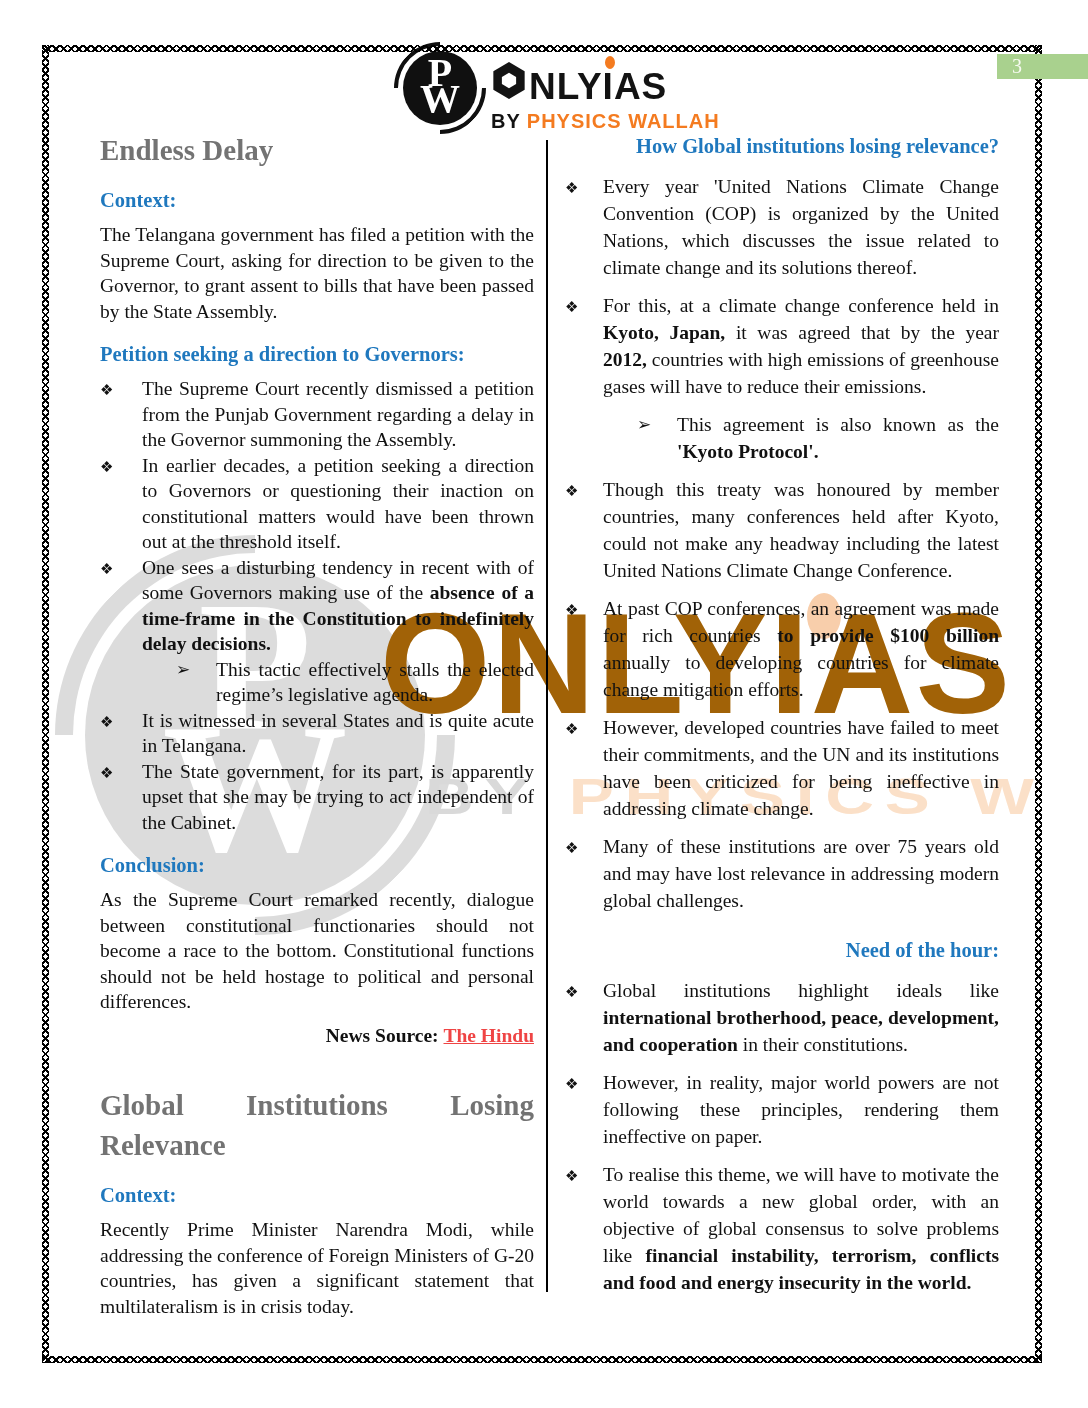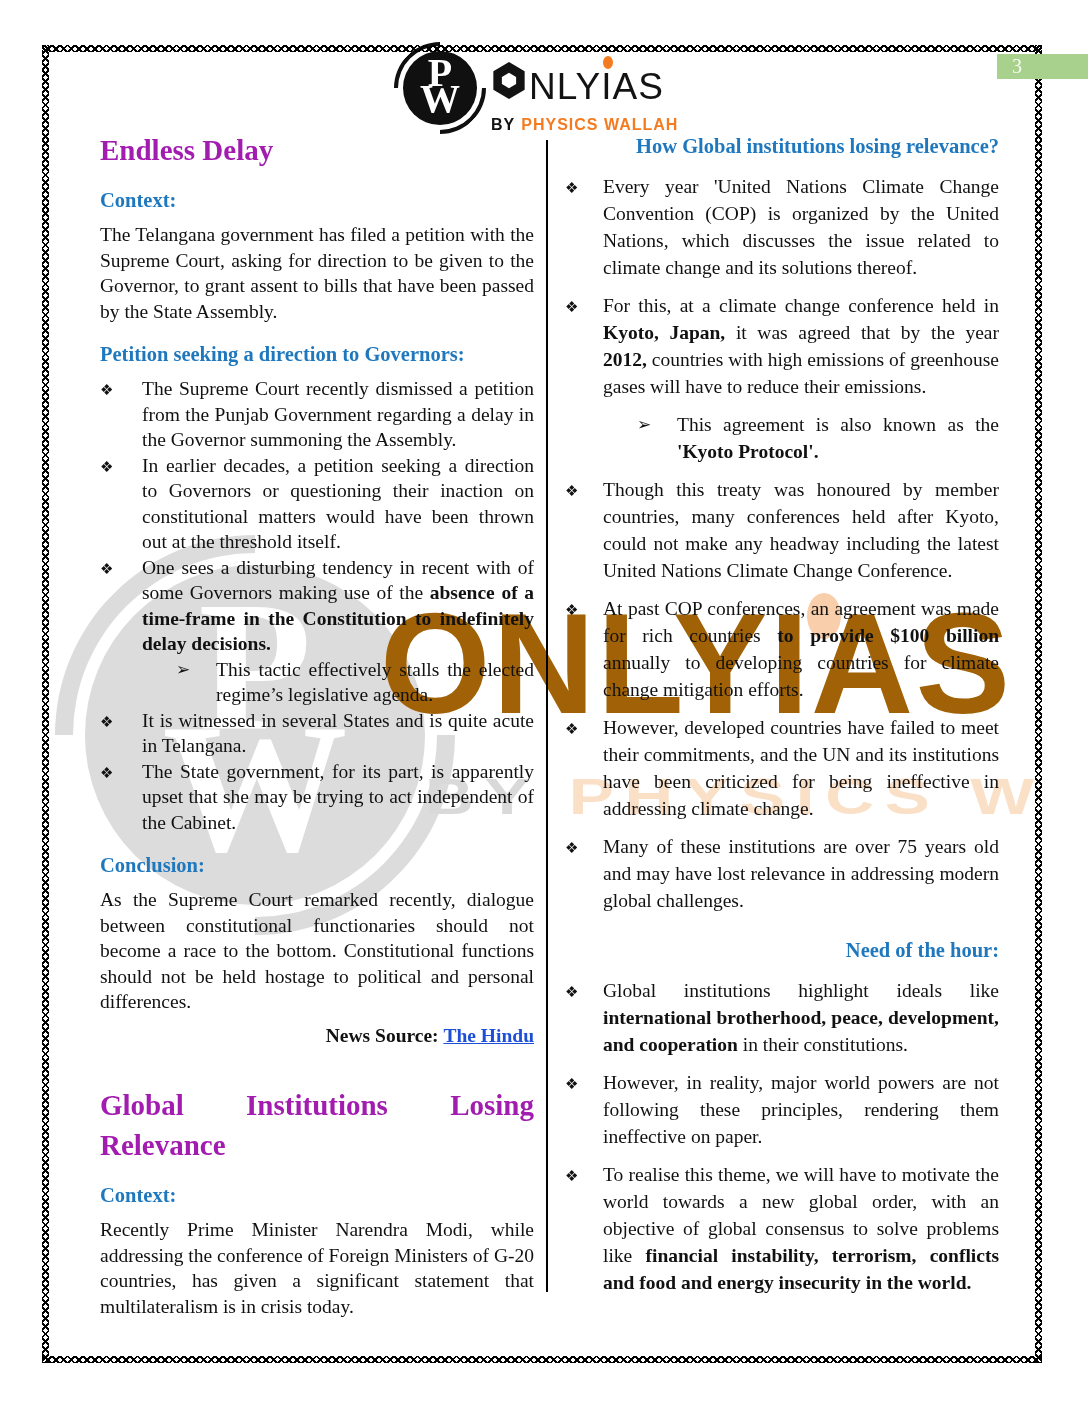--- a/index.html
+++ b/index.html
@@ -23,26 +23,26 @@
   .logo{position:absolute;left:393px;top:46px;display:flex;align-items:flex-start;z-index:2;}
   .logo-disc{position:relative;width:74px;height:74px;margin:5px 14px 0 10px;border-radius:50%;background:#101010;}
   .logo-disc::before{content:"";position:absolute;inset:-9px;border-radius:50%;
          border:4px solid #101010;border-left-color:transparent;border-right-color:transparent;
          transform:rotate(-45deg);}
   .logo-disc .lp,.logo-disc .lw{position:absolute;left:0;width:100%;text-align:center;color:#fff;
          font-family:"Liberation Serif",serif;font-weight:bold;line-height:1;}
   .logo-disc .lp{top:2px;font-size:40px;}
   .logo-disc .lw{top:28px;font-size:40px;}
   .brand-line{display:flex;align-items:flex-end;font-family:"Liberation Sans",sans-serif;
-         font-weight:normal;font-size:37px;letter-spacing:1px;color:#131313;line-height:1;margin-top:16px;}
+         font-weight:bold;font-size:37px;letter-spacing:1px;color:#131313;line-height:1;margin-top:16px;}
   .hexo{margin-right:2px;display:inline-block;}
   .brand-i{position:relative;display:inline-block;}
   .idot{position:absolute;left:2px;top:-12px;width:10px;height:13px;border-radius:50%;background:#f47b20;}
-  .byline{font-family:"Liberation Sans",sans-serif;font-weight:bold;font-size:16px;
-         letter-spacing:1px;margin-top:11px;color:#131313;}
+  .byline{font-family:"Liberation Sans",sans-serif;font-weight:bold;font-size:20px;
+         letter-spacing:1px;margin-top:5px;color:#131313;}
   .byline .pwname{color:#f47b20;margin-left:6px;}
 
   
   .wm{position:absolute;left:50px;top:53px;right:48px;bottom:54px;overflow:hidden;z-index:0;}
   .wm-disc{position:absolute;left:35px;top:512px;width:340px;height:340px;border-radius:50%;background:#dcdcdc;}
   .wm-disc::before{content:"";position:absolute;inset:-30px;border-radius:50%;
          border:18px solid #dcdcdc;border-left-color:transparent;border-right-color:transparent;transform:rotate(-45deg);}
   .wm-disc .wm-p,.wm-disc .wm-w{position:absolute;left:0;width:100%;text-align:center;color:#fff;
          font-family:"Liberation Serif",serif;font-weight:bold;line-height:1;}
   .wm-disc .wm-p{top:8px;font-size:185px;}
@@ -56,40 +56,40 @@
   .wm-byline .wm-pwtext{color:#fbe0c8;}
 
   
   .divider{position:absolute;left:546px;top:140px;width:2px;height:1152px;background:#000;z-index:2;}
 
   
   .col{position:absolute;z-index:2;font-size:19.5px;}
   .col-left{left:100px;top:128px;width:434px;line-height:25.5px;}
   .col-right{left:565px;top:126px;width:434px;line-height:27px;}
 
-  h1.art-title{color:#a21caf;font-size:29px;line-height:40px;font-weight:bold;margin:2px 0 16px;}
+  h1.art-title{color:#737373;font-size:29px;line-height:40px;font-weight:bold;margin:2px 0 16px;}
   h1.justify2{text-align:justify;margin-top:37px;margin-bottom:14px;}
   h2.sec{color:#1f78be;font-size:20.5px;font-weight:bold;margin:16px 0 7px;line-height:29px;}
   .col-right h2.sec{margin:6px 0 12px;text-align:right;}
   .col-right h2.need{margin-top:22px;}
   p.bodytxt{margin:0 0 4px;text-align:justify;}
 
   .blist{margin:0;}
   .b-item{display:flex;margin:0;}
   .spaced>.b-item{margin-bottom:11px;}
   .b-marker{flex:0 0 42px;font-size:15px;padding-top:2px;}
   .col-right .b-marker{flex-basis:38px;}
   .b-text{flex:1;text-align:justify;}
   .b-sub{margin-left:76px;}
   .col-right .b-sub{margin-left:72px;}
   .b-sub .b-marker{flex-basis:40px;font-size:17px;padding-top:0;}
   .b-text b{font-weight:bold;}
 
   .news{margin:8px 0 0;text-align:right;font-weight:bold;}
-  .news a{color:#1d4ed8;text-decoration:underline;cursor:pointer;}
+  .news a{color:#ef4444;text-decoration:underline;cursor:pointer;}
 </style>
 </head>
 <body>
 
 <div>
 
   <div class="wm">
     <div class="wm-disc">
       <span class="wm-p">P</span>
       <span class="wm-w">W</span>

